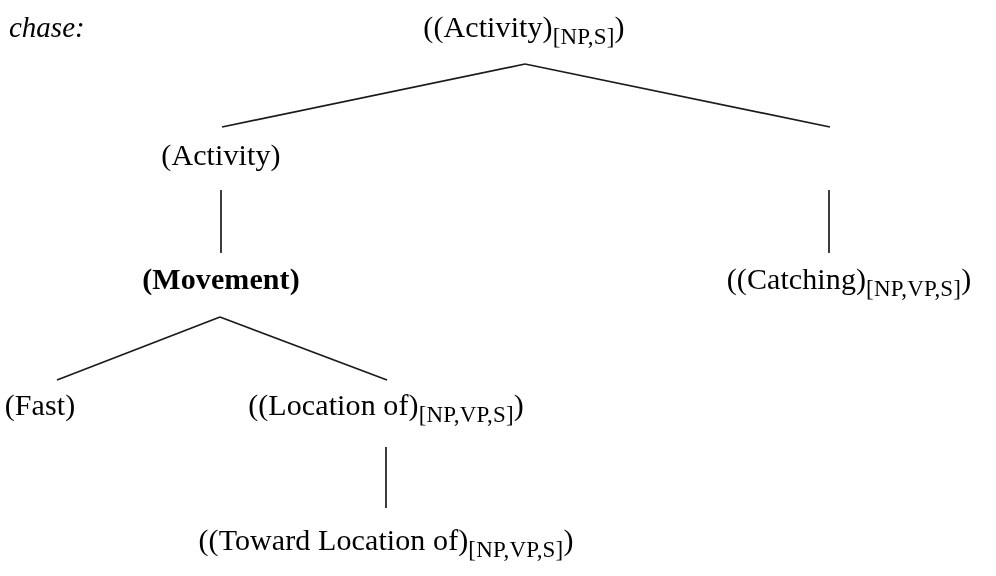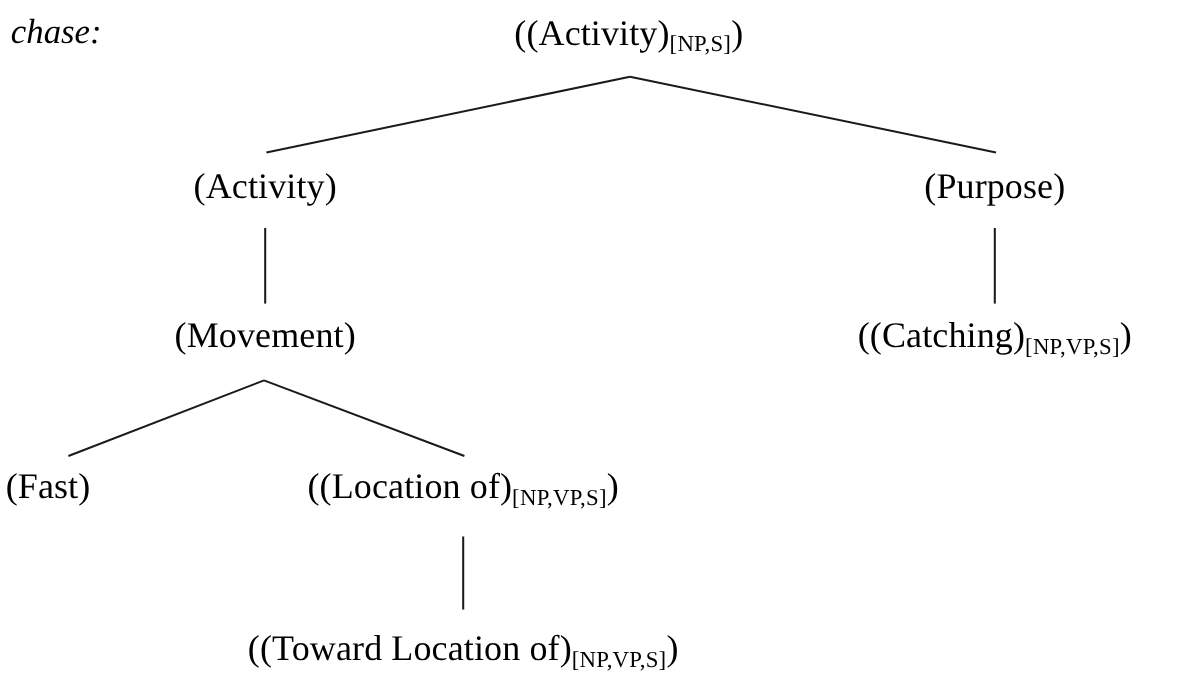--- a/index.html
+++ b/index.html
@@ -33,21 +33,21 @@
     position: absolute;
     white-space: nowrap;
     transform: translate(-50%, -50%);
     font-family: "Liberation Serif", "DejaVu Serif", serif;
     font-size: 30px;
     line-height: 1;
     letter-spacing: 0.1px;
     color: #000000;
   }
   .node .sub {
-    font-size: 19px;
+    font-size: 23px;
     vertical-align: -0.28em;
     letter-spacing: 0.2px;
   }
   #word-label {
     position: absolute;
     left: 9px;
     top: 13px;
     font-family: "Liberation Serif", "DejaVu Serif", serif;
     font-style: italic;
     font-size: 29px;
@@ -74,29 +74,26 @@
     </svg>
 
   <div class="node" style="left:524px; top:30px;">
     <span>((</span><span>Activity</span><span>)</span><span class="sub">[NP,S]</span><span>)</span>
   </div>
 
   <div class="node" style="left:221px; top:158px;">
     <span>(</span><span>Activity</span><span>)</span><span class="sub"></span><span></span>
   </div>
 
-  <div class="node" style="left:829px; top:158px;">
-    <span>(</span><span>Purpose</span><span>)</span><span class="sub"></span><span></span>
-  </div>
 
-  <div class="node" style="left:221px; top:282px;">
+  <div class="node" style="left:221px; top:282px;font-weight:bold;">
     <span>(</span><span>Movement</span><span>)</span><span class="sub"></span><span></span>
   </div>
 
-  <div class="node" style="left:829px; top:282px;">
+  <div class="node" style="left:849px; top:282px;">
     <span>((</span><span>Catching</span><span>)</span><span class="sub">[NP,VP,S]</span><span>)</span>
   </div>
 
   <div class="node" style="left:40px; top:408px;">
     <span>(</span><span>Fast</span><span>)</span><span class="sub"></span><span></span>
   </div>
 
   <div class="node" style="left:386px; top:408px;">
     <span>((</span><span>Location of</span><span>)</span><span class="sub">[NP,VP,S]</span><span>)</span>
   </div>

